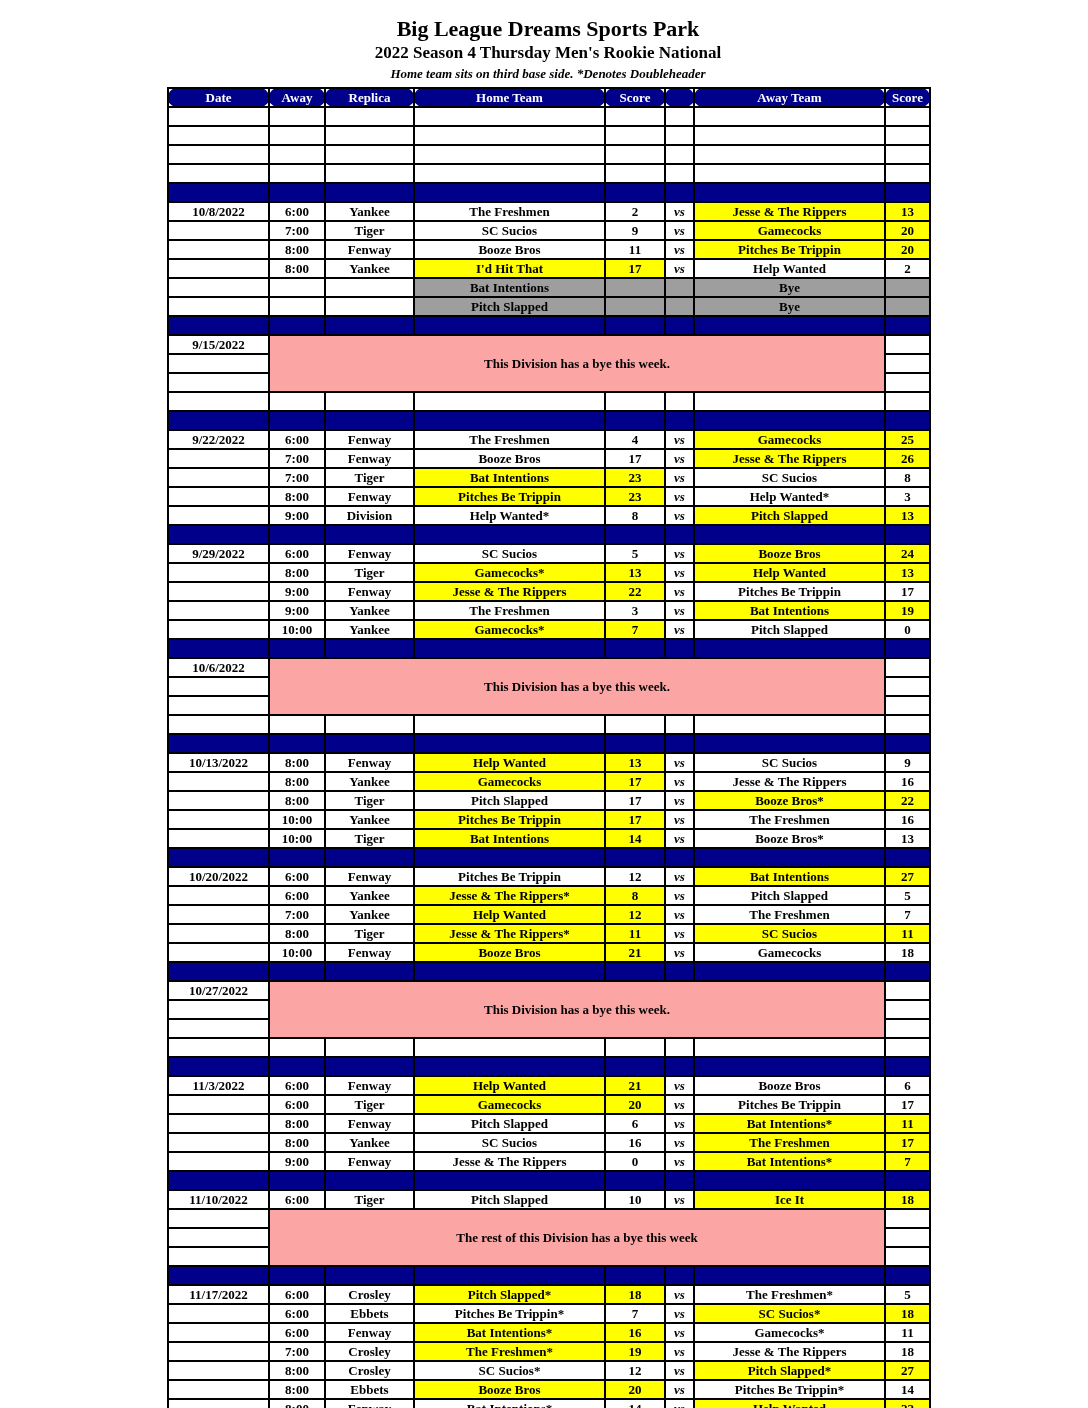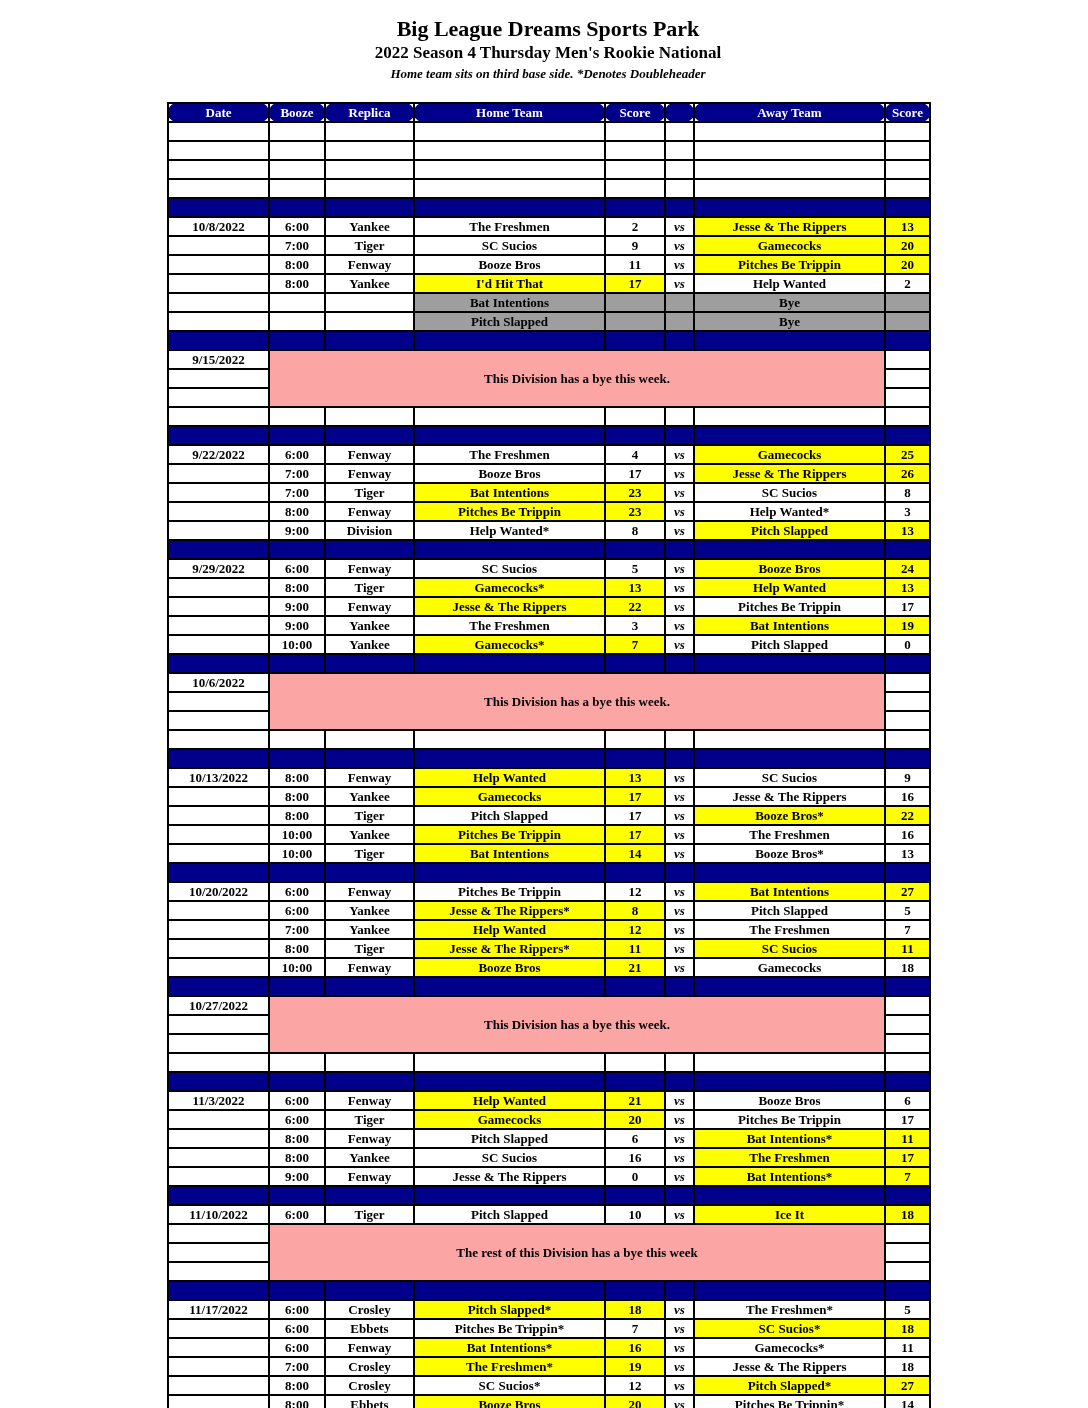--- a/index.html
+++ b/index.html
@@ -5,21 +5,21 @@
   html,body{margin:0;padding:0;background:#fff;}
   .page{
     width:1088px;min-height:1408px;background:#fff;
     font-family:"Liberation Serif","DejaVu Serif",serif;
     box-sizing:border-box;padding-top:6px;margin-top:10px;
   }
   .sheet{width:762px;margin-left:167px;}
   .titleblock{text-align:center;}
   .title{font-size:22px;font-weight:bold;line-height:26px;}
   .subtitle{font-size:17px;font-weight:bold;line-height:22px;}
-  .note{font-size:13px;font-weight:bold;font-style:italic;line-height:20px;padding-bottom:18px;text-align:center;}
+  .note{font-size:13px;font-weight:bold;font-style:italic;line-height:20px;padding-bottom:3px;text-align:center;}
   table.sched{border-collapse:collapse;table-layout:fixed;width:762px;}
   table.sched td{
     border:2px solid #000;height:17px;padding:0 1px;
     font-size:13px;font-weight:bold;text-align:center;
     white-space:nowrap;overflow:hidden;vertical-align:middle;
   }
   td.hdr{background:var(--navy);color:#fff;font-size:13.5px;height:19px;border-radius:9px;}
   td.div{background:var(--navy);border:1px solid #9a9ab8;height:11px;}
   td.datec{font-size:12.5px;}
   td.vsc{font-style:italic;font-size:12px;}
@@ -44,21 +44,21 @@
           <col style="width:89px">
         <col style="width:191px">
           <col style="width:60px">
           <col style="width:29px">
         <col style="width:191px">
           <col style="width:45px">
       </colgroup>
       <tbody>
           <tr>
             <td class="hdr">Date</td>
-            <td class="hdr">Booze</td>
+            <td class="hdr">Away</td>
             <td class="hdr">Replica</td>
             <td class="hdr">Home Team</td>
             <td class="hdr">Score</td>
             <td class="hdr"></td>
             <td class="hdr">Away Team</td>
             <td class="hdr">Score</td>
           </tr>
           <tr>
             <td></td>
             <td></td>

